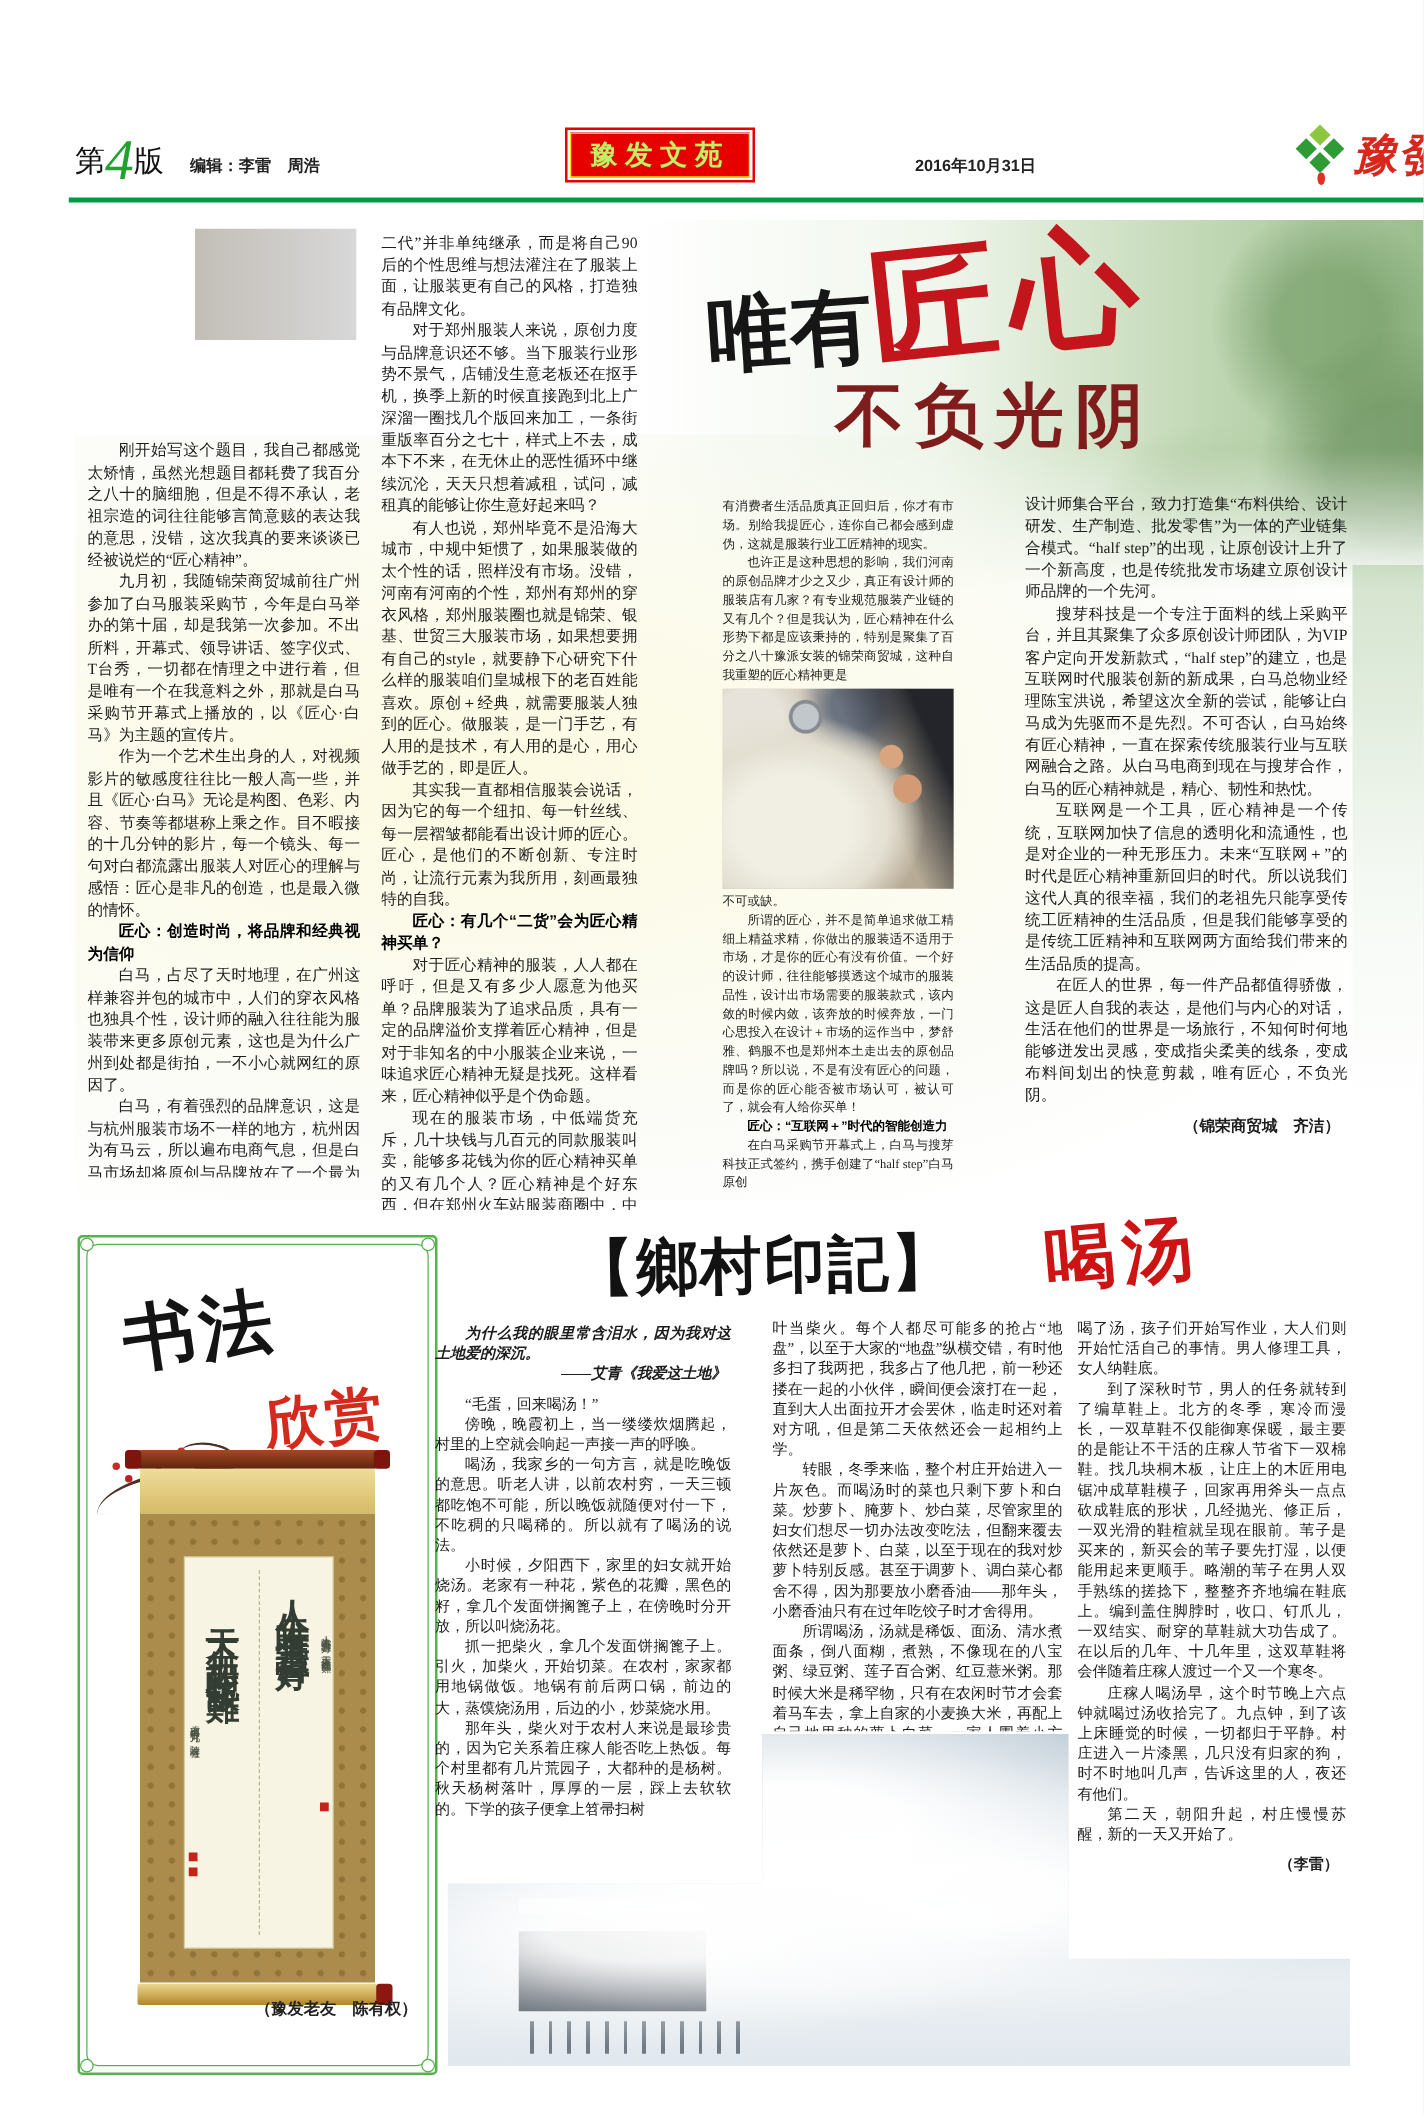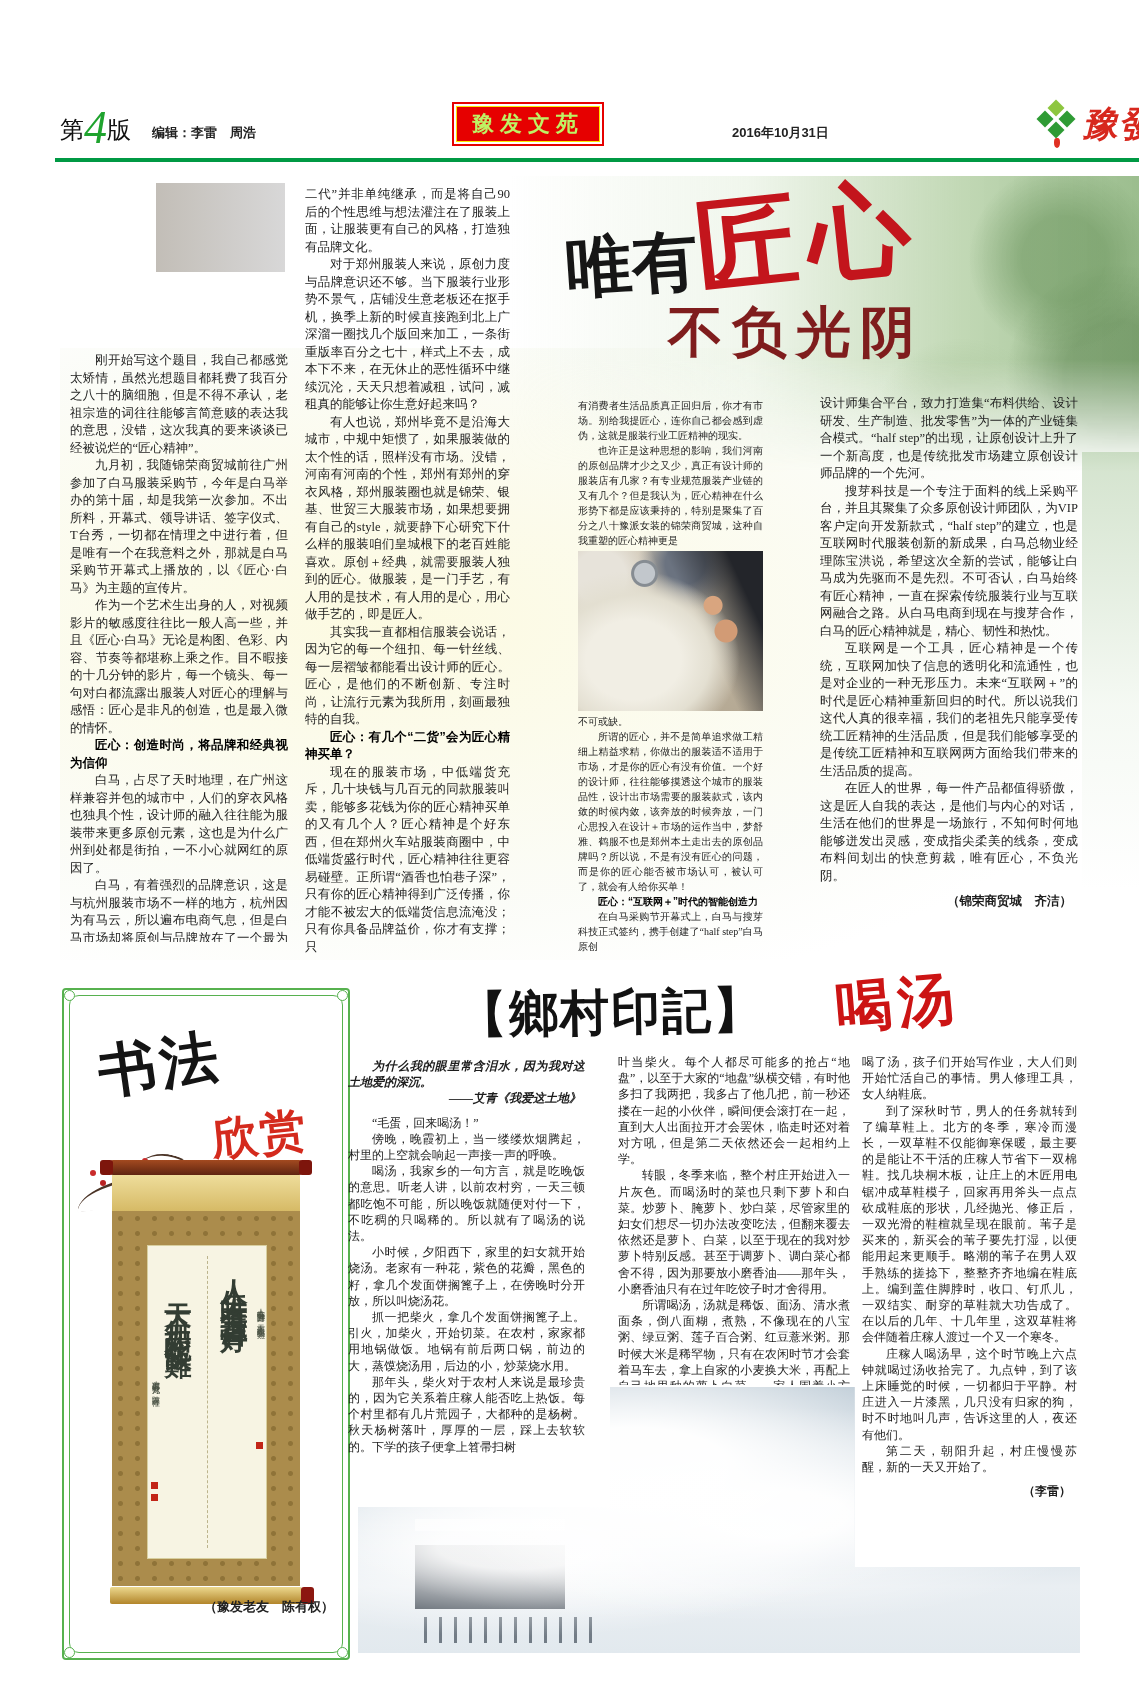--- a/index.html
+++ b/index.html
@@ -183,20 +183,21 @@
       <p class="blk blk-sub">匠心：创造时尚，将品牌和经典视为信仰</p>
       <p class="blk blk-p">白马，占尽了天时地理，在广州这样兼容并包的城市中，人们的穿衣风格也独具个性，设计师的融入往往能为服装带来更多原创元素，这也是为什么广州到处都是街拍，一不小心就网红的原因了。</p>
       <p class="blk blk-p">白马，有着强烈的品牌意识，这是与杭州服装市场不一样的地方，杭州因为有马云，所以遍布电商气息，但是白马市场却将原创与品牌放在了一个最为尊崇的地位。匠心独运，在这里体现得淋漓尽致。服装，是一个传承的行业，就像影片中说到的“服二代”，在父辈的熏陶下，也走上了服装这条路。但是这些“服</p>
     </div>
   <div id="c2" class="col">
       <p class="blk blk-cont">二代”并非单纯继承，而是将自己90后的个性思维与想法灌注在了服装上面，让服装更有自己的风格，打造独有品牌文化。</p>
       <p class="blk blk-p">对于郑州服装人来说，原创力度与品牌意识还不够。当下服装行业形势不景气，店铺没生意老板还在抠手机，换季上新的时候直接跑到北上广深溜一圈找几个版回来加工，一条街重版率百分之七十，样式上不去，成本下不来，在无休止的恶性循环中继续沉沦，天天只想着减租，试问，减租真的能够让你生意好起来吗？</p>
       <p class="blk blk-p">有人也说，郑州毕竟不是沿海大城市，中规中矩惯了，如果服装做的太个性的话，照样没有市场。没错，河南有河南的个性，郑州有郑州的穿衣风格，郑州服装圈也就是锦荣、银基、世贸三大服装市场，如果想要拥有自己的style，就要静下心研究下什么样的服装咱们皇城根下的老百姓能喜欢。原创＋经典，就需要服装人独到的匠心。做服装，是一门手艺，有人用的是技术，有人用的是心，用心做手艺的，即是匠人。</p>
       <p class="blk blk-p">其实我一直都相信服装会说话，因为它的每一个纽扣、每一针丝线、每一层褶皱都能看出设计师的匠心。匠心，是他们的不断创新、专注时尚，让流行元素为我所用，刻画最独特的自我。</p>
       <p class="blk blk-sub">匠心：有几个“二货”会为匠心精神买单？</p>
+      <p class="blk blk-p">对于匠心精神的服装，人人都在呼吁，但是又有多少人愿意为他买单？品牌服装为了追求品质，具有一定的品牌溢价支撑着匠心精神，但是对于非知名的中小服装企业来说，一味追求匠心精神无疑是找死。这样看来，匠心精神似乎是个伪命题。</p>
       <p class="blk blk-p">现在的服装市场，中低端货充斥，几十块钱与几百元的同款服装叫卖，能够多花钱为你的匠心精神买单的又有几个人？匠心精神是个好东西，但在郑州火车站服装商圈中，中低端货盛行时代，匠心精神往往更容易碰壁。正所谓“酒香也怕巷子深”，只有你的匠心精神得到广泛传播，你才能不被宏大的低端货信息流淹没；只有你具备品牌益价，你才有支撑；只</p>
     </div>
   <div id="c3" class="col">
       <p class="blk blk-cont">有消费者生活品质真正回归后，你才有市场。别给我提匠心，连你自己都会感到虚伪，这就是服装行业工匠精神的现实。</p>
       <p class="blk blk-p">也许正是这种思想的影响，我们河南的原创品牌才少之又少，真正有设计师的服装店有几家？有专业规范服装产业链的又有几个？但是我认为，匠心精神在什么形势下都是应该秉持的，特别是聚集了百分之八十豫派女装的锦荣商贸城，这种自我重塑的匠心精神更是</p>
       <div class="inline-photo photo-garment"></div>
       <p class="blk blk-cont">不可或缺。</p>
       <p class="blk blk-p">所谓的匠心，并不是简单追求做工精细上精益求精，你做出的服装适不适用于市场，才是你的匠心有没有价值。一个好的设计师，往往能够摸透这个城市的服装品性，设计出市场需要的服装款式，该内敛的时候内敛，该奔放的时候奔放，一门心思投入在设计＋市场的运作当中，梦舒雅、鹤服不也是郑州本土走出去的原创品牌吗？所以说，不是有没有匠心的问题，而是你的匠心能否被市场认可，被认可了，就会有人给你买单！</p>
       <p class="blk blk-sub">匠心：“互联网＋”时代的智能创造力</p>
       <p class="blk blk-p">在白马采购节开幕式上，白马与搜芽科技正式签约，携手创建了“half step”白马原创</p>

